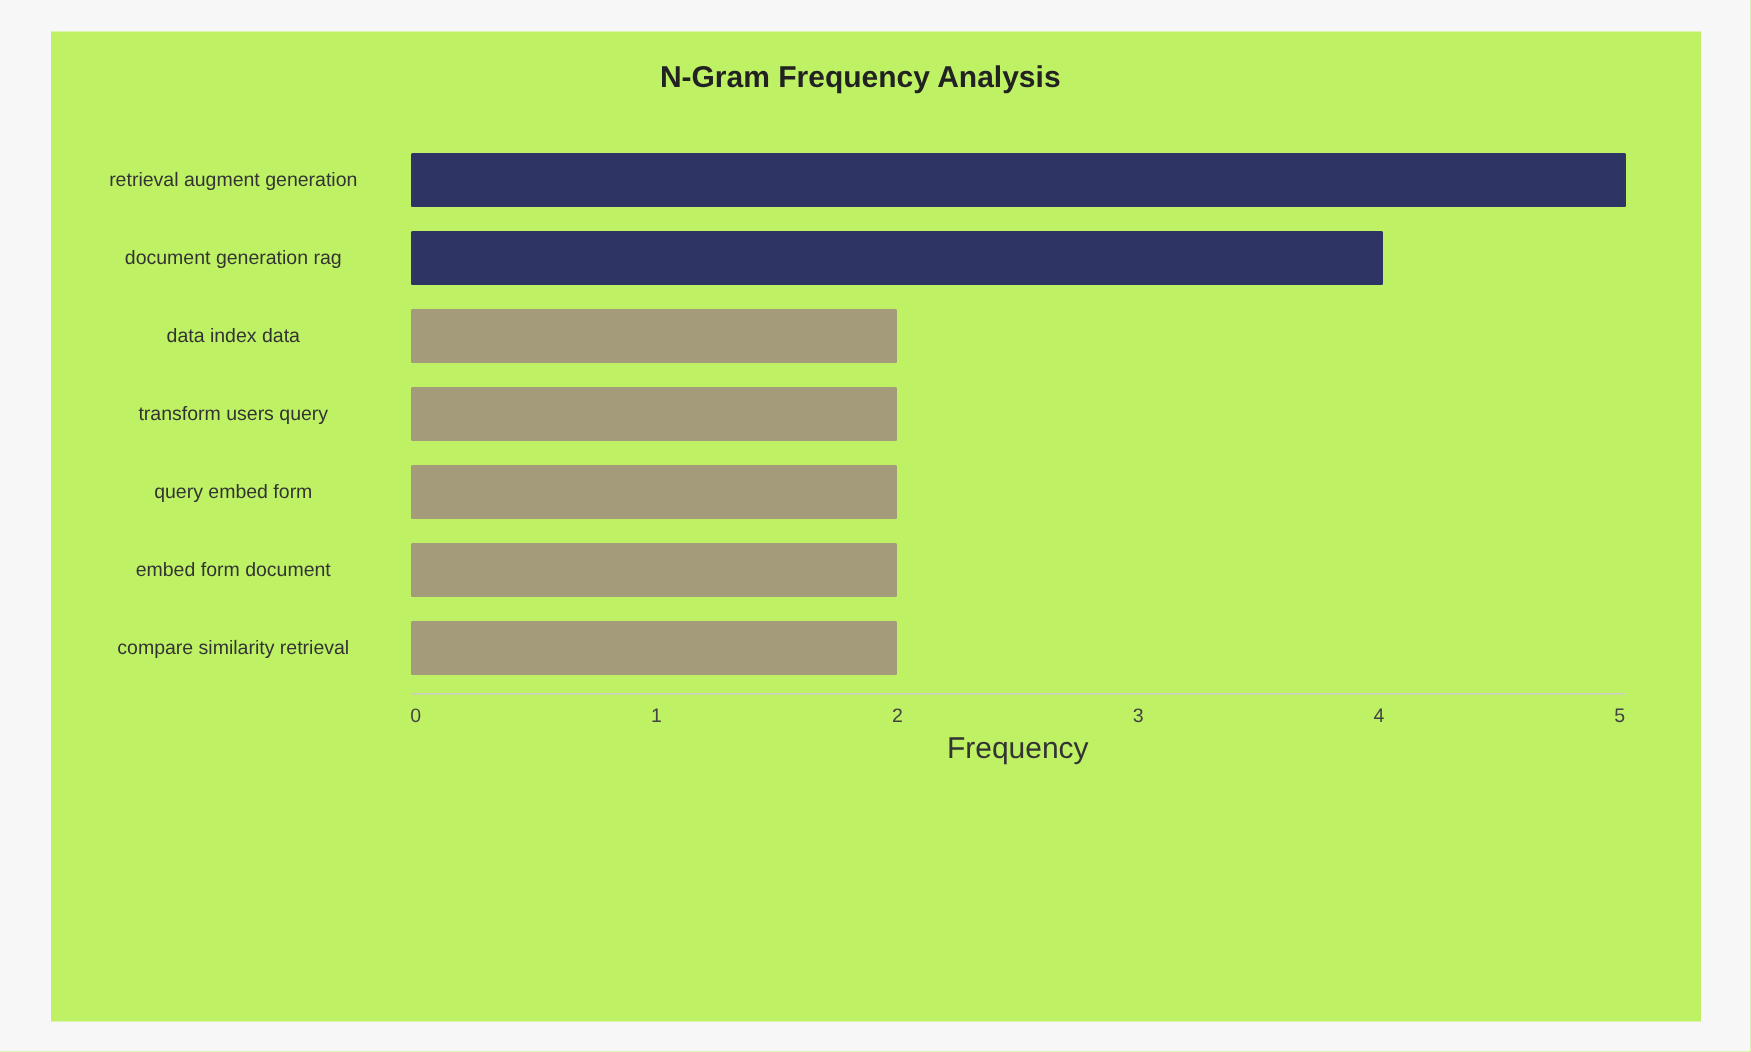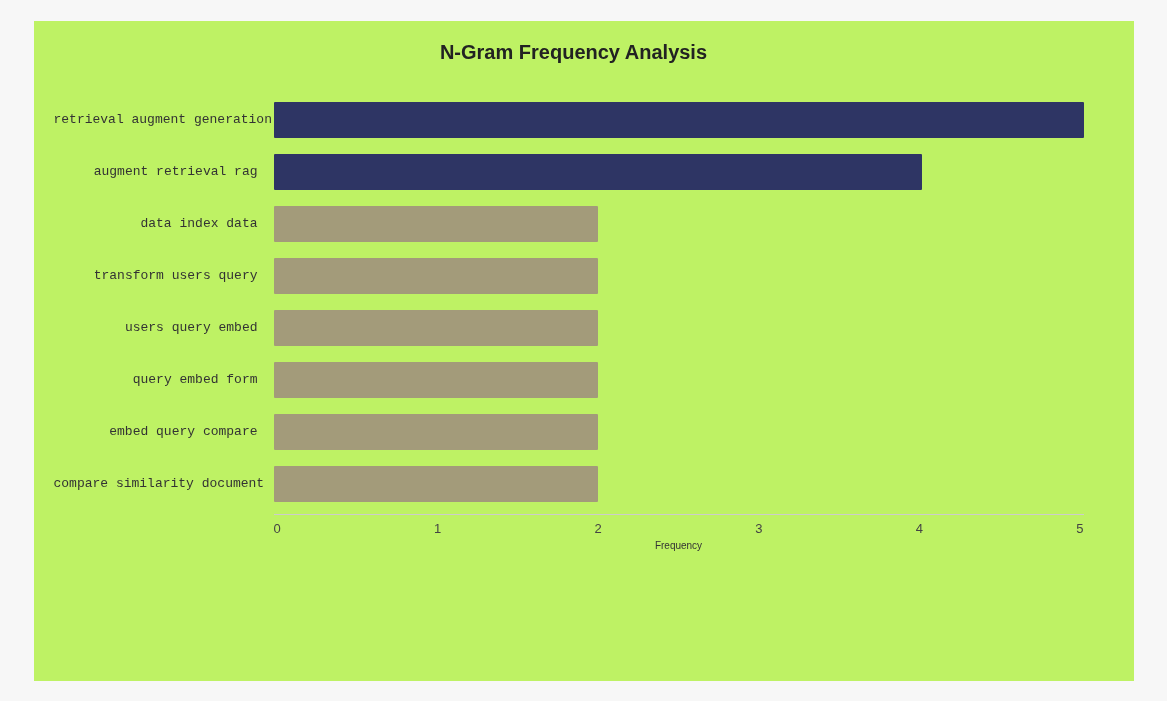--- a/index.html
+++ b/index.html
@@ -37,26 +37,25 @@
     .bar-row {
       display: flex;
       align-items: center;
       height: 52px;
       position: relative;
     }
     .bar-label {
       position: absolute;
       right: calc(100% + 8px);
       left: -220px;
-      text-align: right;
+      text-align: center;
       font-size: 13px;
       color: #333;
       white-space: nowrap;
       padding-right: 8px;
-      font-family: Liberation Mono, monospace;
     }
     .bar {
       height: 36px;
       border-radius: 1px;
     }
     .bar-dark { background: #2e3564; }
     .bar-tan  { background: #a39b7a; }
 
     .x-axis {
       margin-left: 220px;
@@ -68,21 +67,21 @@
       margin-top: 4px;
     }
     .x-tick {
       font-size: 13px;
       color: #444;
     }
     .x-label {
       text-align: center;
       margin-left: 220px;
       margin-right: 10px;
-      font-size: 10px;
+      font-size: 20px;
       color: #333;
       margin-top: 4px;
     }
 
     
     .chart-inner {
       position: relative;
     }
   </style>
 </head>
@@ -92,45 +91,41 @@
   <div class="chart-title">N-Gram Frequency Analysis</div>
 
   <div class="chart-inner">
 
     <div class="chart-area" id="chart-area">
     <div class="bar-row">
           <span class="bar-label">retrieval augment generation</span>
           <div class="bar bar-dark" style="width: 100%;"></div>
         </div>
         <div class="bar-row">
-          <span class="bar-label">augment retrieval rag</span>
+          <span class="bar-label">document generation rag</span>
           <div class="bar bar-dark" style="width: 80%;"></div>
         </div>
         <div class="bar-row">
           <span class="bar-label">data index data</span>
           <div class="bar bar-tan" style="width: 40%;"></div>
         </div>
         <div class="bar-row">
           <span class="bar-label">transform users query</span>
           <div class="bar bar-tan" style="width: 40%;"></div>
         </div>
         <div class="bar-row">
-          <span class="bar-label">users query embed</span>
-          <div class="bar bar-tan" style="width: 40%;"></div>
-        </div>
-        <div class="bar-row">
           <span class="bar-label">query embed form</span>
           <div class="bar bar-tan" style="width: 40%;"></div>
         </div>
         <div class="bar-row">
-          <span class="bar-label">embed query compare</span>
+          <span class="bar-label">embed form document</span>
           <div class="bar bar-tan" style="width: 40%;"></div>
         </div>
         <div class="bar-row">
-          <span class="bar-label">compare similarity document</span>
+          <span class="bar-label">compare similarity retrieval</span>
           <div class="bar bar-tan" style="width: 40%;"></div>
         </div>
       </div>
   </div>
 
   <div class="x-axis" id="x-axis">
   <span class="x-tick">0</span>
       <span class="x-tick">1</span>
       <span class="x-tick">2</span>
       <span class="x-tick">3</span>

